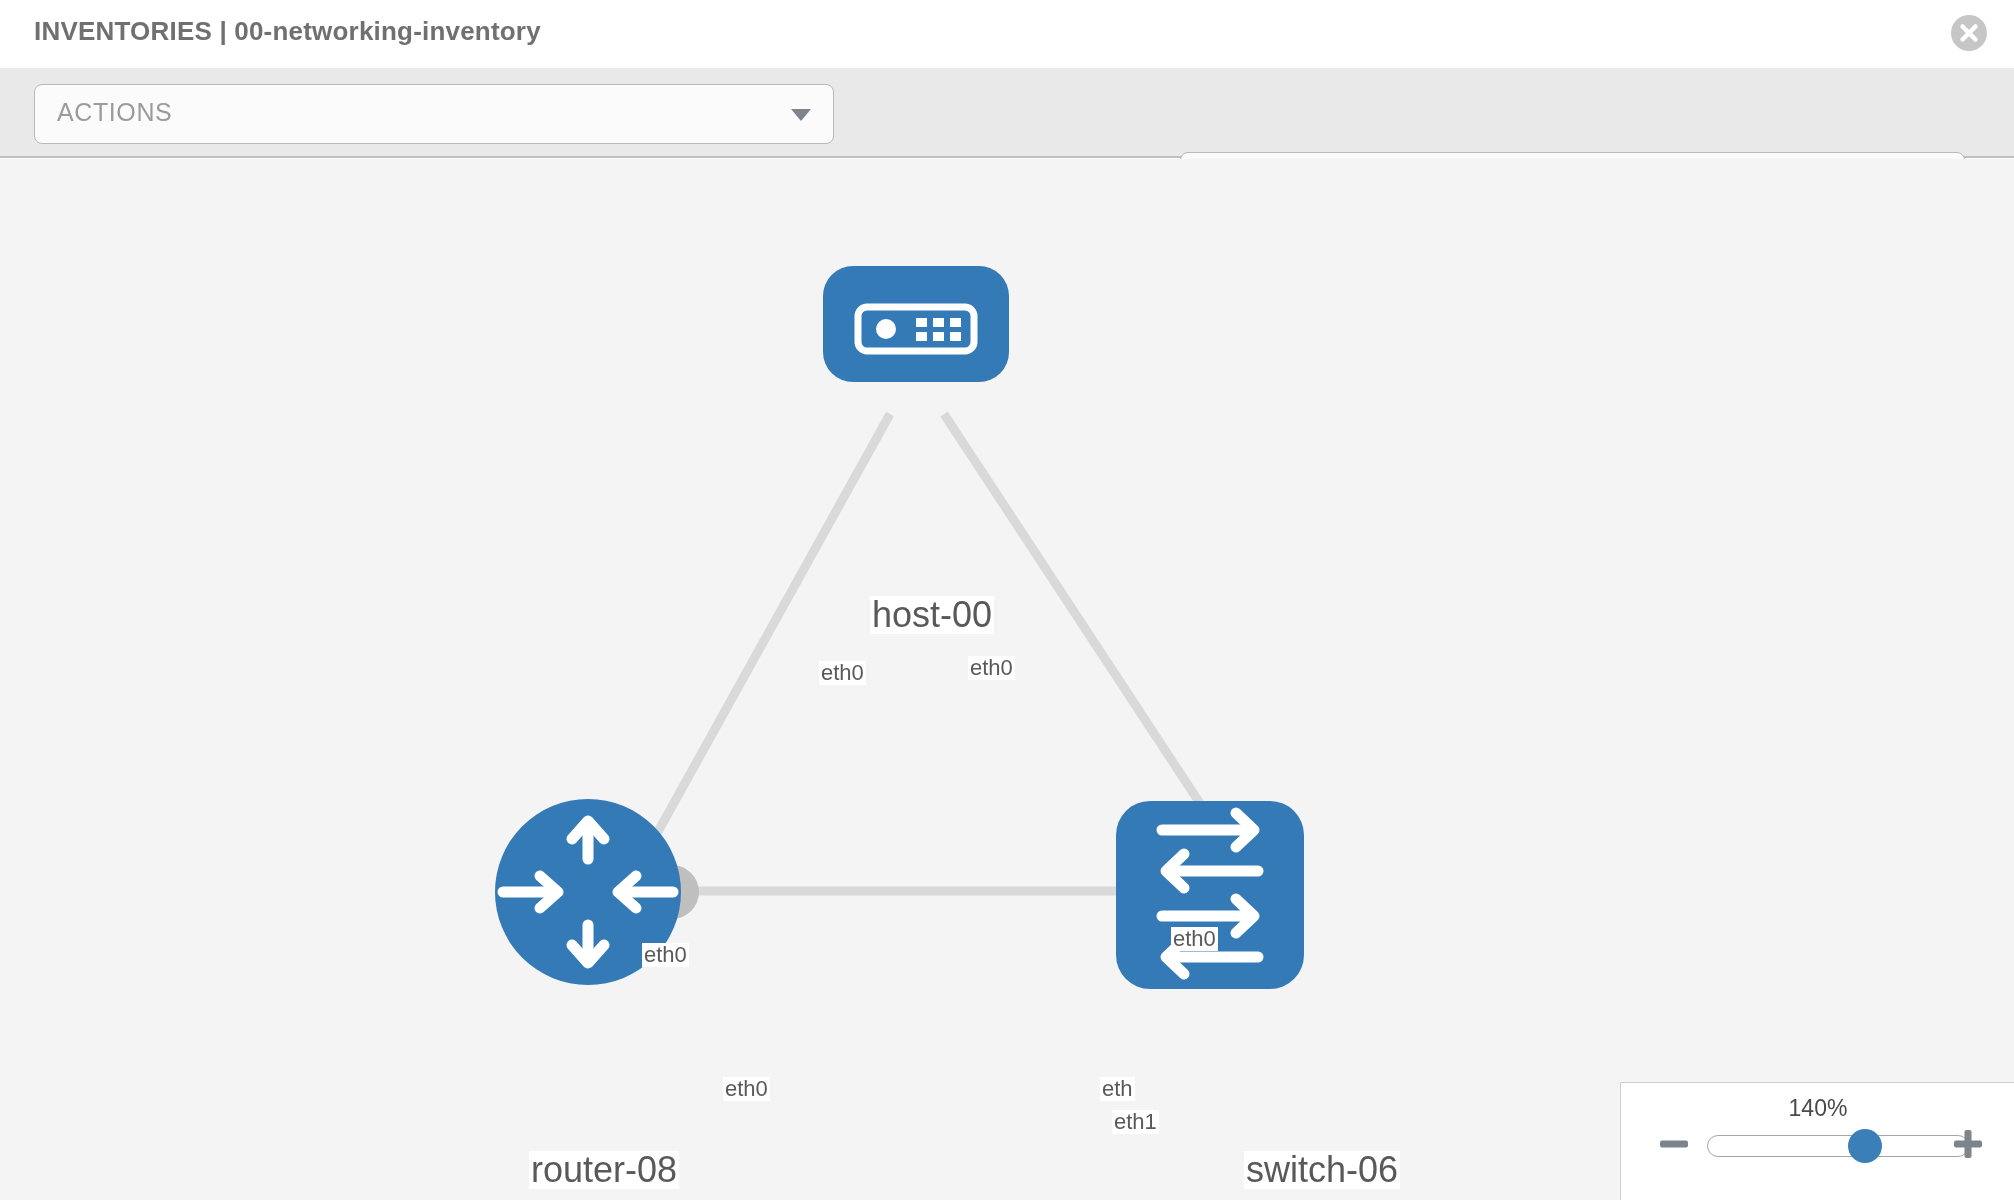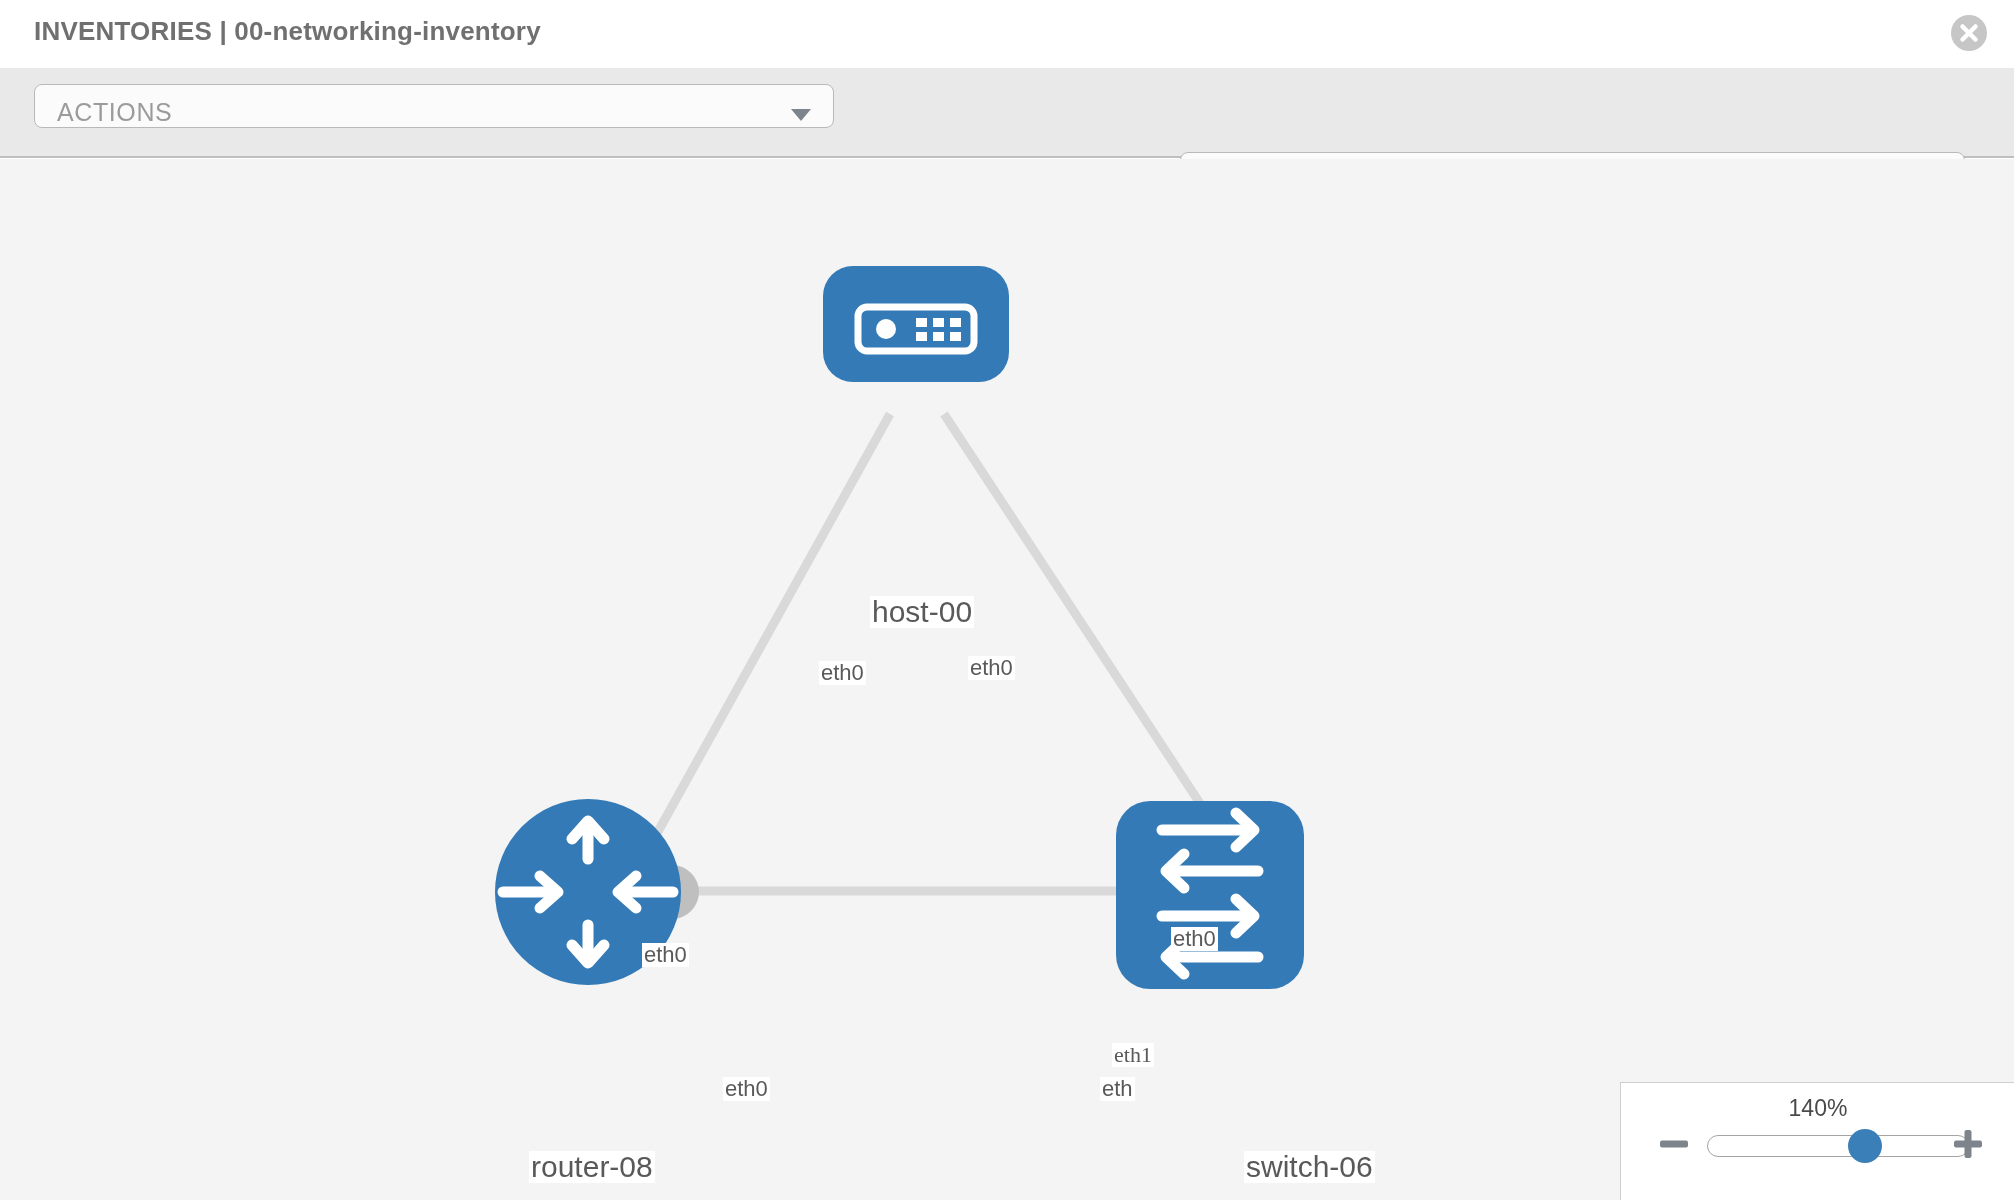--- a/index.html
+++ b/index.html
@@ -53,21 +53,21 @@
     height: 90px;
     background: #e9e9e9;
     border-bottom: 2px solid #bfbfbf;
     box-sizing: border-box;
   }
   .actions-select {
     position: absolute;
     left: 34px;
     top: 16px;
     width: 800px;
-    height: 44px;
+    height: 60px;
     background: #fbfbfb;
     border: 1px solid #b9b9b9;
     border-radius: 8px;
     box-sizing: border-box;
     cursor: pointer;
   }
   .actions-select .label {
     position: absolute;
     left: 22px;
     top: 13px;
@@ -134,21 +134,21 @@
 
   
   .nlabel {
     position: absolute;
     background: #ffffff;
     color: #595959;
     white-space: nowrap;
     line-height: 1;
     padding: 1px 2px;
   }
-  .nlabel.node-name { font-size: 30px; }
+  .nlabel.node-name { font-size: 36px; }
   .nlabel.iface     { font-size: 22px; margin-top: 47px; }
 
   
   .zoom-panel {
     position: absolute;
     left: 1620px;
     top: 1082px;
     width: 394px;
     height: 118px;
     background: #ffffff;
@@ -319,21 +319,21 @@
   <div class="nlabel iface" style="left:819px; top:455px;">eth0</div>
   <div class="nlabel node-name" style="left:870px; top:437px;">host-00</div>
   <div class="nlabel iface" style="left:968px; top:450px;">eth0</div>
 
   <div class="nlabel iface" style="left:642px; top:737px;">eth0</div>
   <div class="nlabel iface" style="left:723px; top:871px;">eth0</div>
   <div class="nlabel node-name" style="left:529px; top:992px;">router-08</div>
 
   <div class="nlabel iface" style="left:1171px; top:721px;">eth0</div>
   <div class="nlabel iface" style="left:1100px; top:871px;">eth</div>
-  <div class="nlabel iface" style="left:1112px; top:837px;font-family:Liberation Serif, serif;">eth1</div>
+  <div class="nlabel iface" style="left:1112px; top:904px;">eth1</div>
   <div class="nlabel node-name" style="left:1244px; top:992px;">switch-06</div>
 </div>
 
 <div class="zoom-panel">
   <div class="zoom-level">140%</div>
 
   <div class="zoom-minus">
     <svg width="34" height="34" viewBox="0 0 34 34">
       <rect x="3" y="13.5" width="28" height="7" rx="2" fill="#7d848c"></rect>
     </svg>

